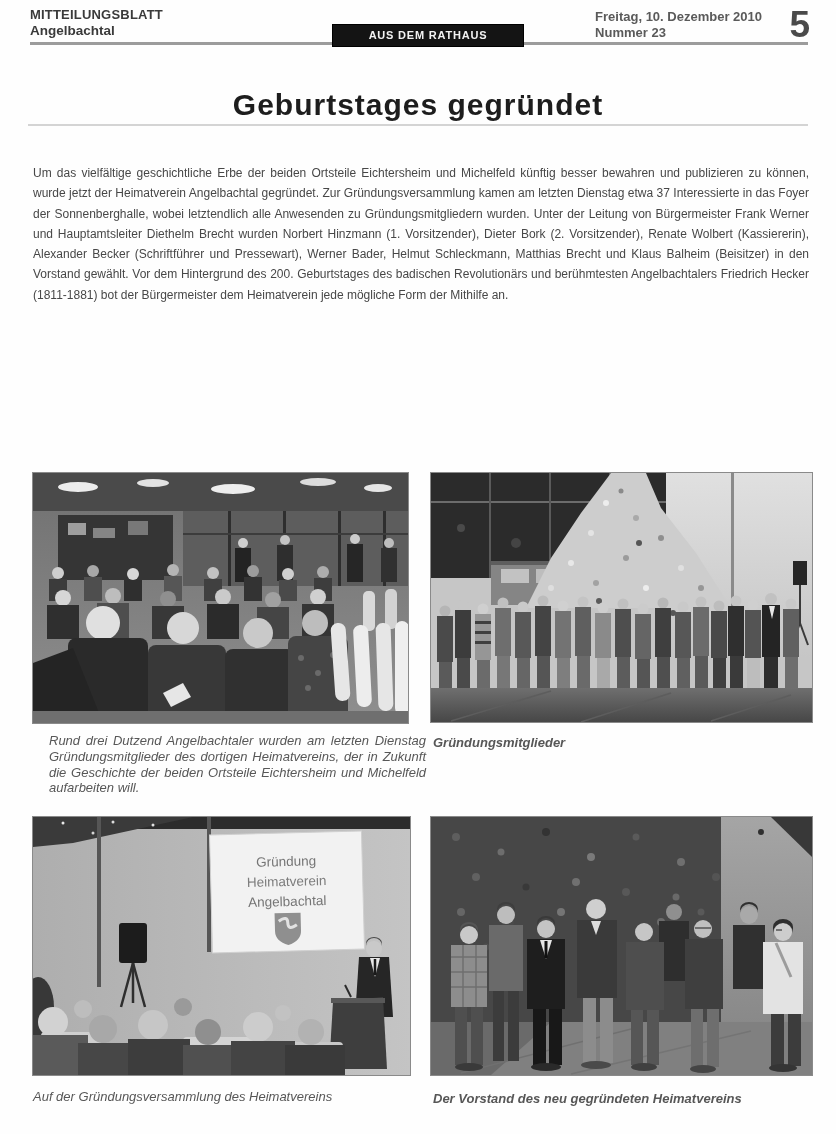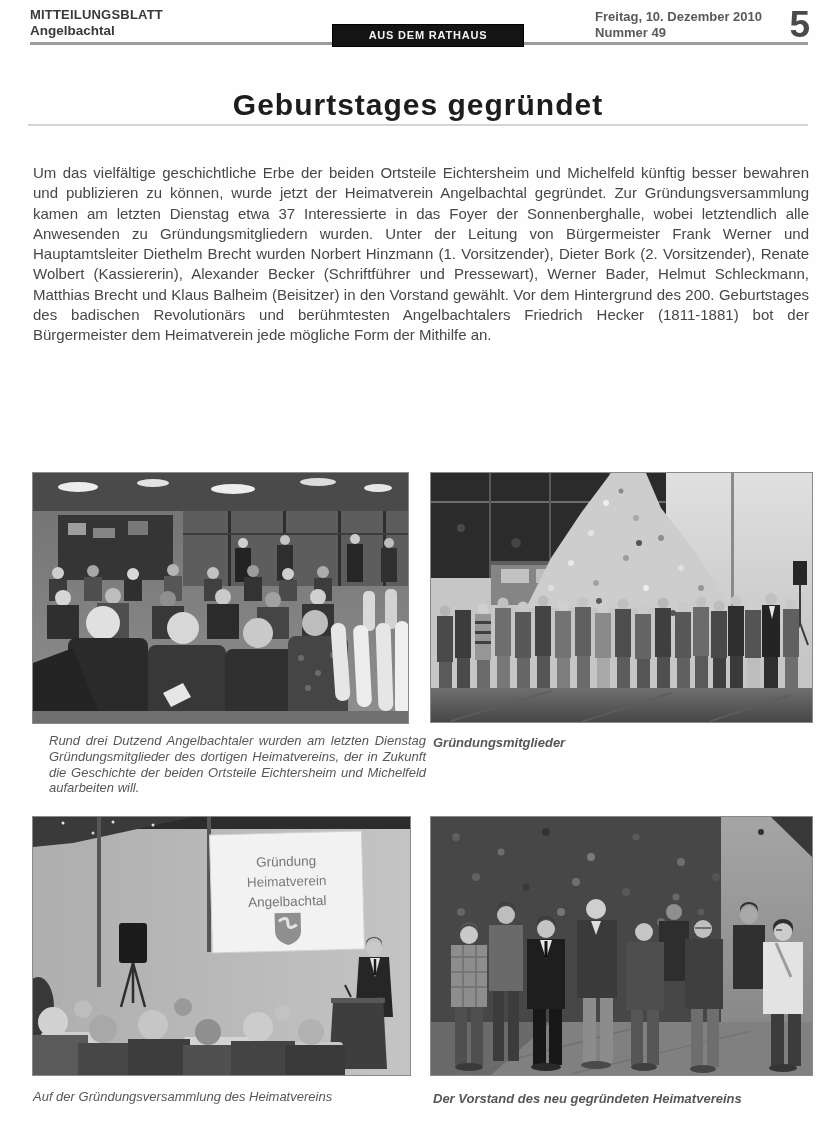--- a/index.html
+++ b/index.html
@@ -23,21 +23,21 @@
     color:#5a5a5a;font-weight:bold;}
   .page-num{right:26px;top:6px;font-size:37px;font-weight:bold;color:#4a4a4a;line-height:38px;}
   .top-rule{left:30px;top:42px;width:778px;height:3px;background:#9c9c9c;z-index:1;}
 
   
   .headline{left:0;top:88px;width:836px;text-align:center;font-size:30px;font-weight:bold;
     color:#1d1d1d;letter-spacing:1px;}
   .headline-rule{left:28px;top:124px;width:780px;height:2px;background:#d4d4d4;}
 
   
-  .article-text{left:33px;top:163px;width:776px;font-size:15px;line-height:20.3px;
+  .article-text{left:33px;top:163px;width:776px;font-size:12px;line-height:20.3px;
     text-align:justify;color:#474747;hyphens:auto;-webkit-hyphens:auto;}
   .article-text p{margin:0;}
   .article-text p.lead{margin-bottom:19px;}
   .article-text p.strong{font-weight:bold;color:#2e2e2e;word-spacing:1.5px;}
 
   
   .photo{background:#bbb;outline:1px solid #8a8a8a;overflow:hidden;}
   .photo svg{display:block;}
   .ph1{left:33px;top:473px;width:375px;height:250px;}
   .ph2{left:431px;top:473px;width:381px;height:249px;}
@@ -58,21 +58,21 @@
   <div class="mast-title">MITTEILUNGSBLATT</div>
   <div class="mast-sub">Angelbachtal</div>
 </div>
 
 <div class="abs top-rule"></div>
 
 <div class="abs badge">AUS DEM RATHAUS</div>
 
 <div class="abs mast-right">
   <div>Freitag, 10. Dezember 2010</div>
-  <div>Nummer 49</div>
+  <div>Nummer 23</div>
 </div>
 
 <div class="abs page-num">5</div>
 
 <h1 class="abs headline" style="margin:0;">Geburtstages gegründet</h1>
 <div class="abs headline-rule"></div>
 
 <div class="abs article-text">
   <p class="lead">Um das vielfältige geschichtliche Erbe der beiden Ortsteile Eichtersheim und Michelfeld künftig besser bewahren und publizieren zu können, wurde jetzt der Heimatverein Angelbachtal gegründet. Zur Gründungsversammlung kamen am letzten Dienstag etwa 37 Interessierte in das Foyer der Sonnenberghalle, wobei letztendlich alle Anwesenden zu Gründungsmitgliedern wurden. Unter der Leitung von Bürgermeister Frank Werner und Hauptamtsleiter Diethelm Brecht wurden Norbert Hinzmann (1. Vorsitzender), Dieter Bork (2. Vorsitzender), Renate Wolbert (Kassiererin), Alexander Becker (Schriftführer und Pressewart), Werner Bader, Helmut Schleckmann, Matthias Brecht und Klaus Balheim (Beisitzer) in den Vorstand gewählt. Vor dem Hintergrund des 200. Geburtstages des badischen Revolutionärs und berühmtesten Angelbachtalers Friedrich Hecker (1811-1881) bot der Bürgermeister dem Heimatverein jede mögliche Form der Mithilfe an.</p>
 </div>

